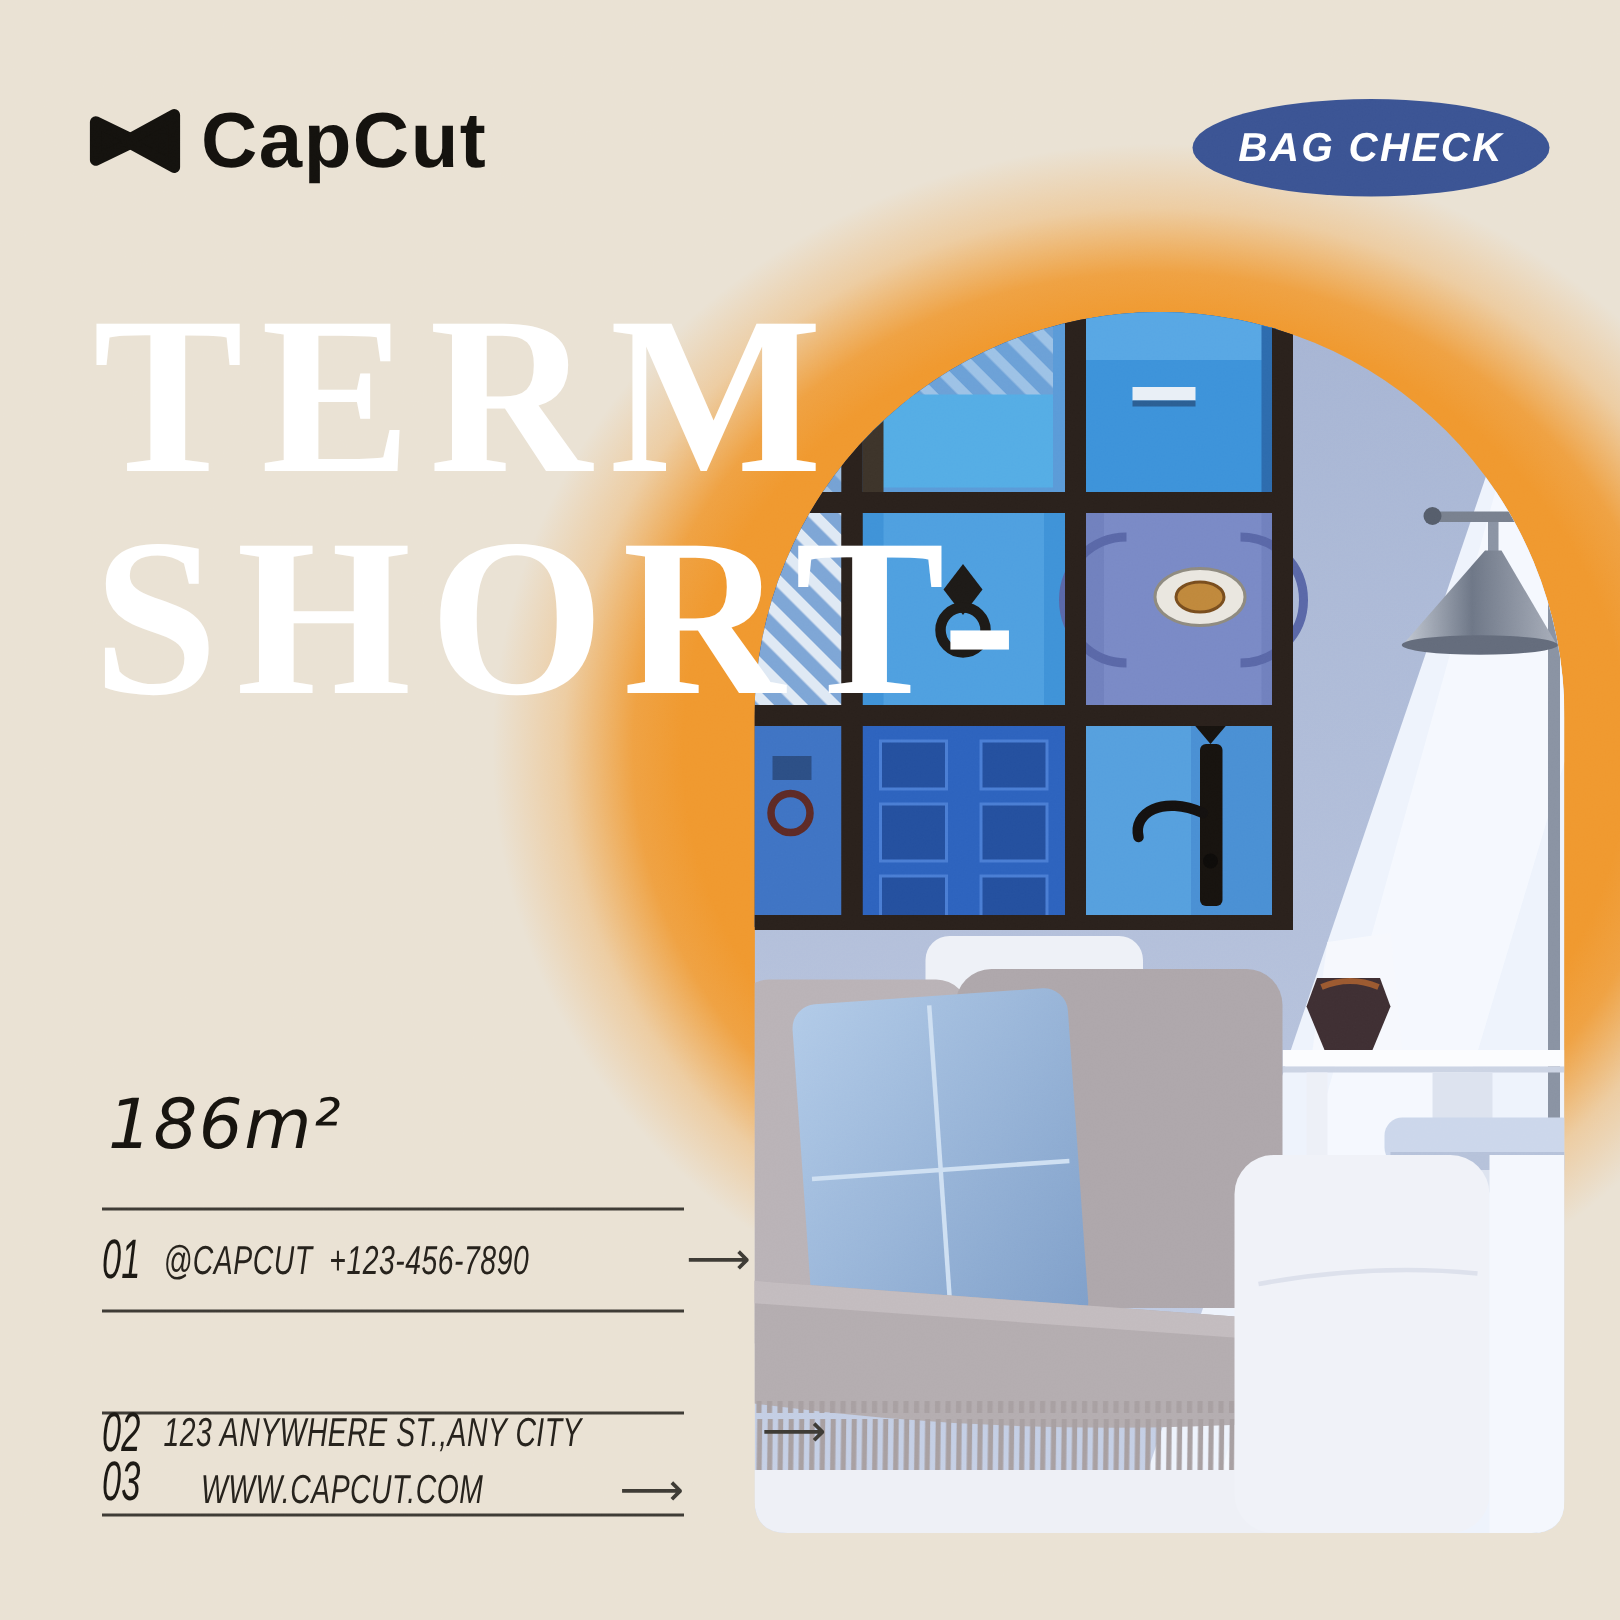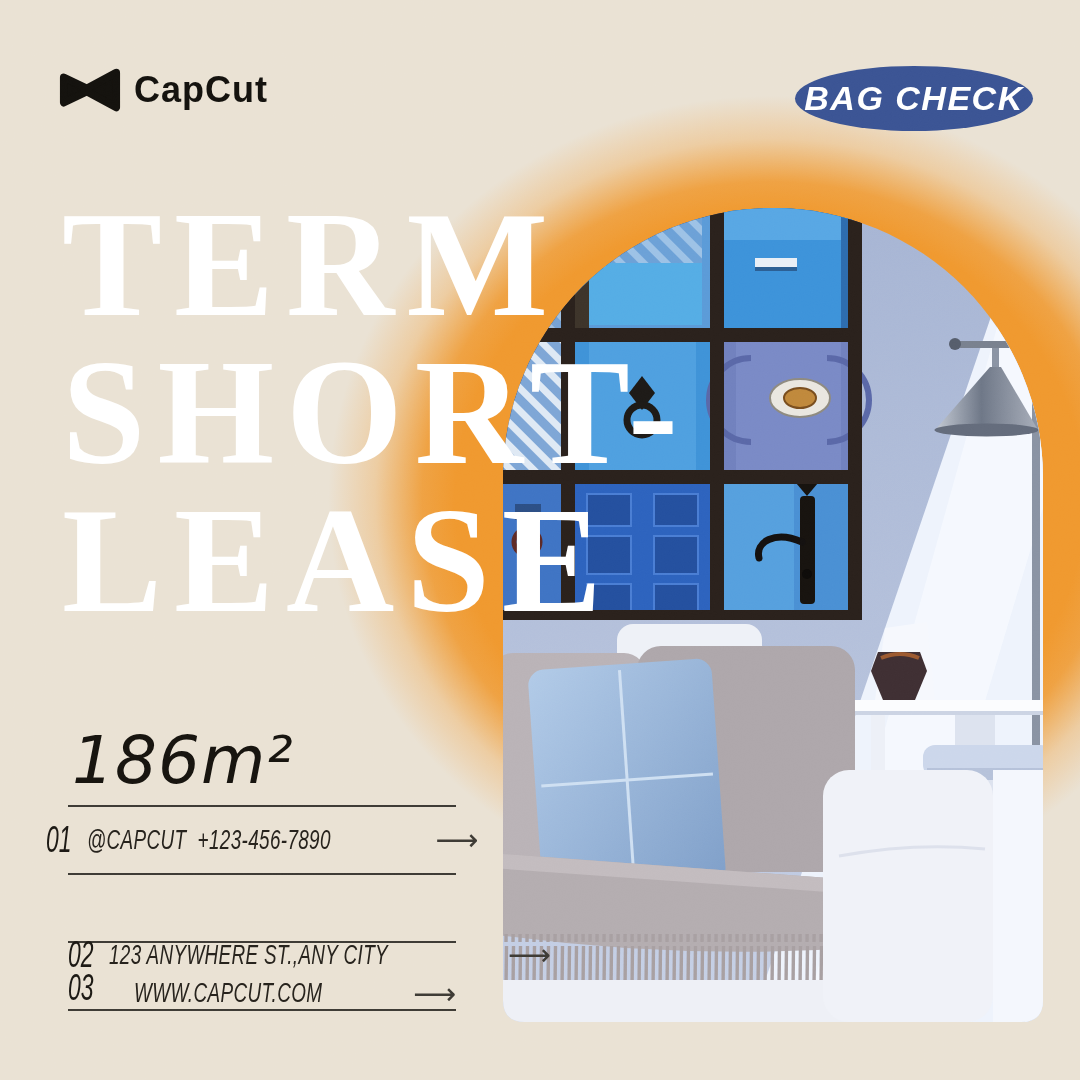--- a/index.html
+++ b/index.html
@@ -12,40 +12,40 @@
   .glow{
     position:absolute;inset:0;
     background:radial-gradient(ellipse 470px 430px at 770px 500px,
       #F0992F 0%, #F0992F 67%,
       rgba(240,153,47,.88) 74%,
       rgba(242,170,80,.38) 84%,
       rgba(242,170,80,0) 94%);
   }
   
   .logo{position:absolute;left:58px;top:64px;display:flex;align-items:center;gap:12px;}
-  .logo-text{font-size:36px;font-weight:700;color:#14120e;letter-spacing:1px;}
+  .logo-text{font-size:52px;font-weight:700;color:#14120e;letter-spacing:1px;}
   .badge{
     position:absolute;left:795px;top:66px;width:238px;height:65px;
     border-radius:50%;display:flex;align-items:center;justify-content:center;
   }
-  .badge-label{font-style:italic;font-weight:700;font-size:34px;letter-spacing:1.5px;}
+  .badge-label{font-style:italic;font-weight:700;font-size:27px;letter-spacing:1.5px;}
   
   .headline{
     position:absolute;left:62px;top:190px;z-index:5;
     font-family:"Liberation Serif",serif;font-weight:700;
     font-size:150px;line-height:148px;letter-spacing:12px;
     white-space:nowrap;
   }
   
   .arch{position:absolute;left:503px;top:208px;width:540px;height:814px;z-index:2;}
   
   .area{
     position:absolute;left:72px;top:722px;z-index:4;
     font-family:"DejaVu Sans",sans-serif;font-style:italic;font-weight:500;
-    font-size:66px;color:#17140f;letter-spacing:1px;
+    font-size:46px;color:#17140f;letter-spacing:1px;
   }
   
   .rule{position:absolute;left:68px;width:388px;height:2px;background:#3E3B35;z-index:4;}
   .contact-row{
     position:absolute;left:68px;width:388px;height:66px;z-index:4;
     display:flex;align-items:center;
   }
   .row-num{
     width:66px;font-style:italic;font-size:37px;font-weight:500;color:#1c1914;
     transform:scaleX(.62);transform-origin:0 50%;
@@ -217,31 +217,30 @@
         <rect x="320" y="562" width="170" height="252" rx="26" fill="#f0f2f8"></rect>
         <path d="M336 648 q76 -14 146 -7" stroke="#dde1ec" stroke-width="3" fill="none"></path>
         <rect x="490" y="562" width="50" height="252" fill="#f4f7fd"></rect>
       </g>
     </g>
   </svg>
 
   <div class="headline" style="color:#FFFFFF;">
     <div>TERM</div>
     <div>SHORT-</div>
-    <div>LEASE</div>
   </div>
 
   <div class="area">186m²</div>
 
   <div class="rule" style="top:805px;"></div>
   <div class="rule" style="top:873px;"></div>
   <div class="rule" style="top:941px;"></div>
   <div class="rule" style="top:1009px;"></div>
 
-  <div class="contact-row" style="top:807px;justify-content:center;">
+  <div class="contact-row" style="top:807px;">
     <span class="row-num">01</span>
     <span class="row-label">@CAPCUT  +123-456-7890</span>
     <span class="row-arrow">⟶</span>
   </div>
   <div class="contact-row" style="top:875px;margin-top:47px;">
     <span class="row-num">02</span>
     <span class="row-label">123 ANYWHERE ST.,ANY CITY</span>
     <span class="row-arrow">⟶</span>
   </div>
   <div class="contact-row" style="top:943px;align-items:flex-end;">

